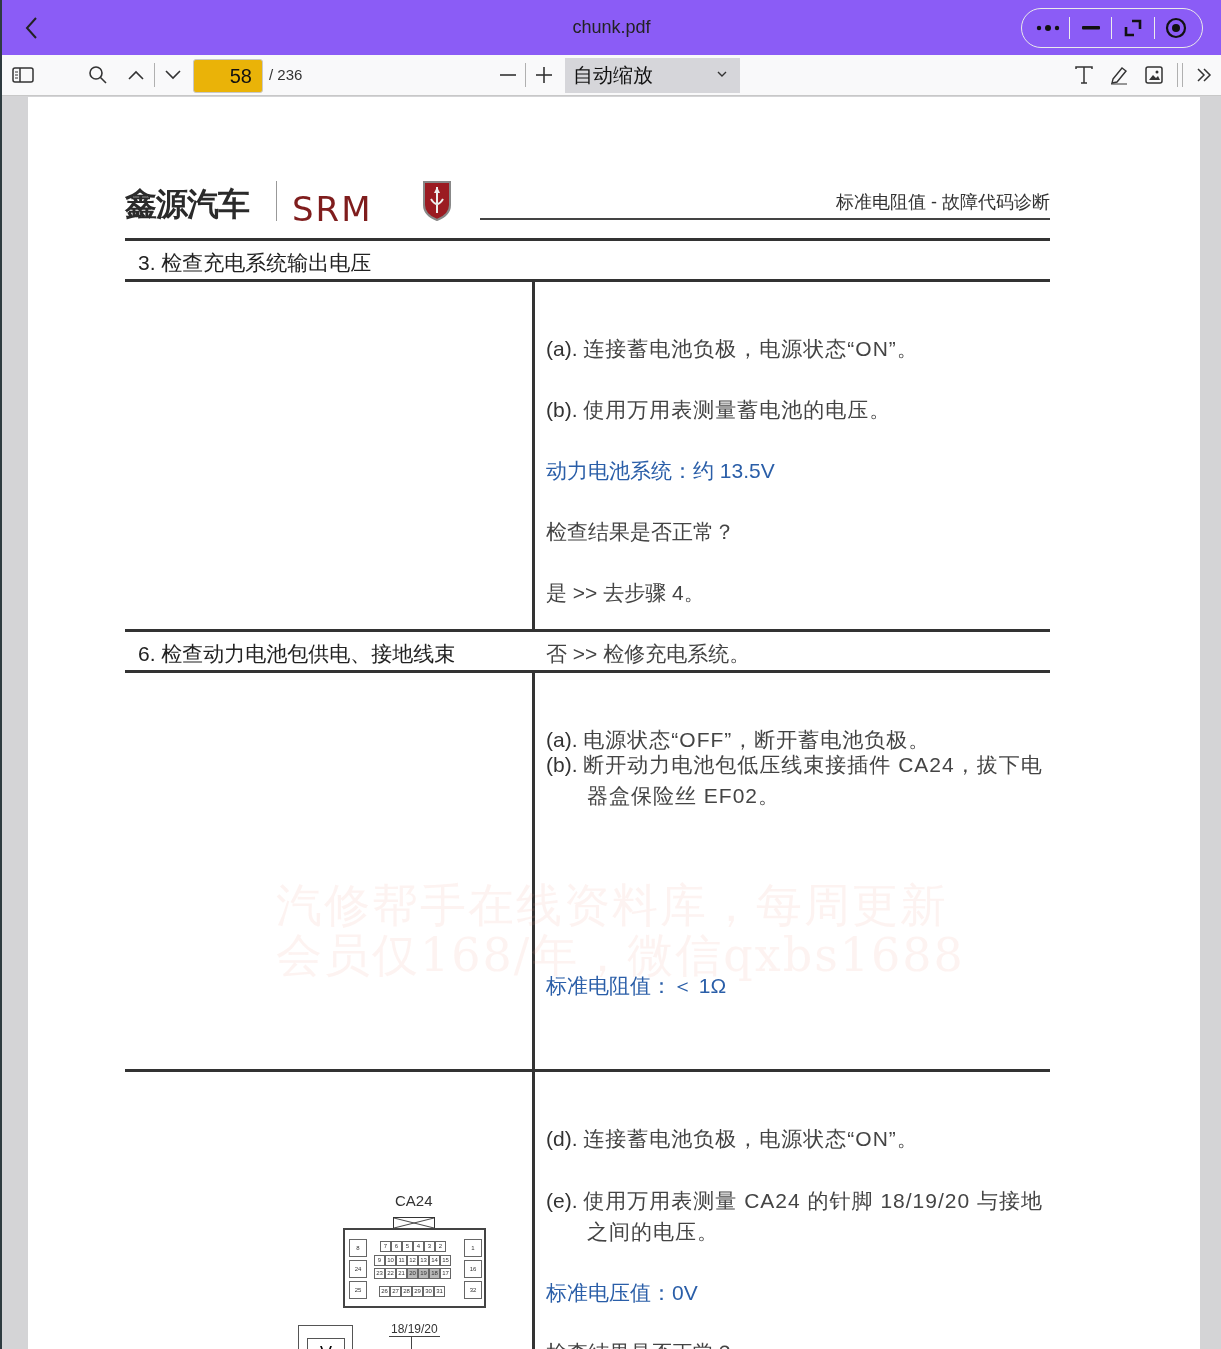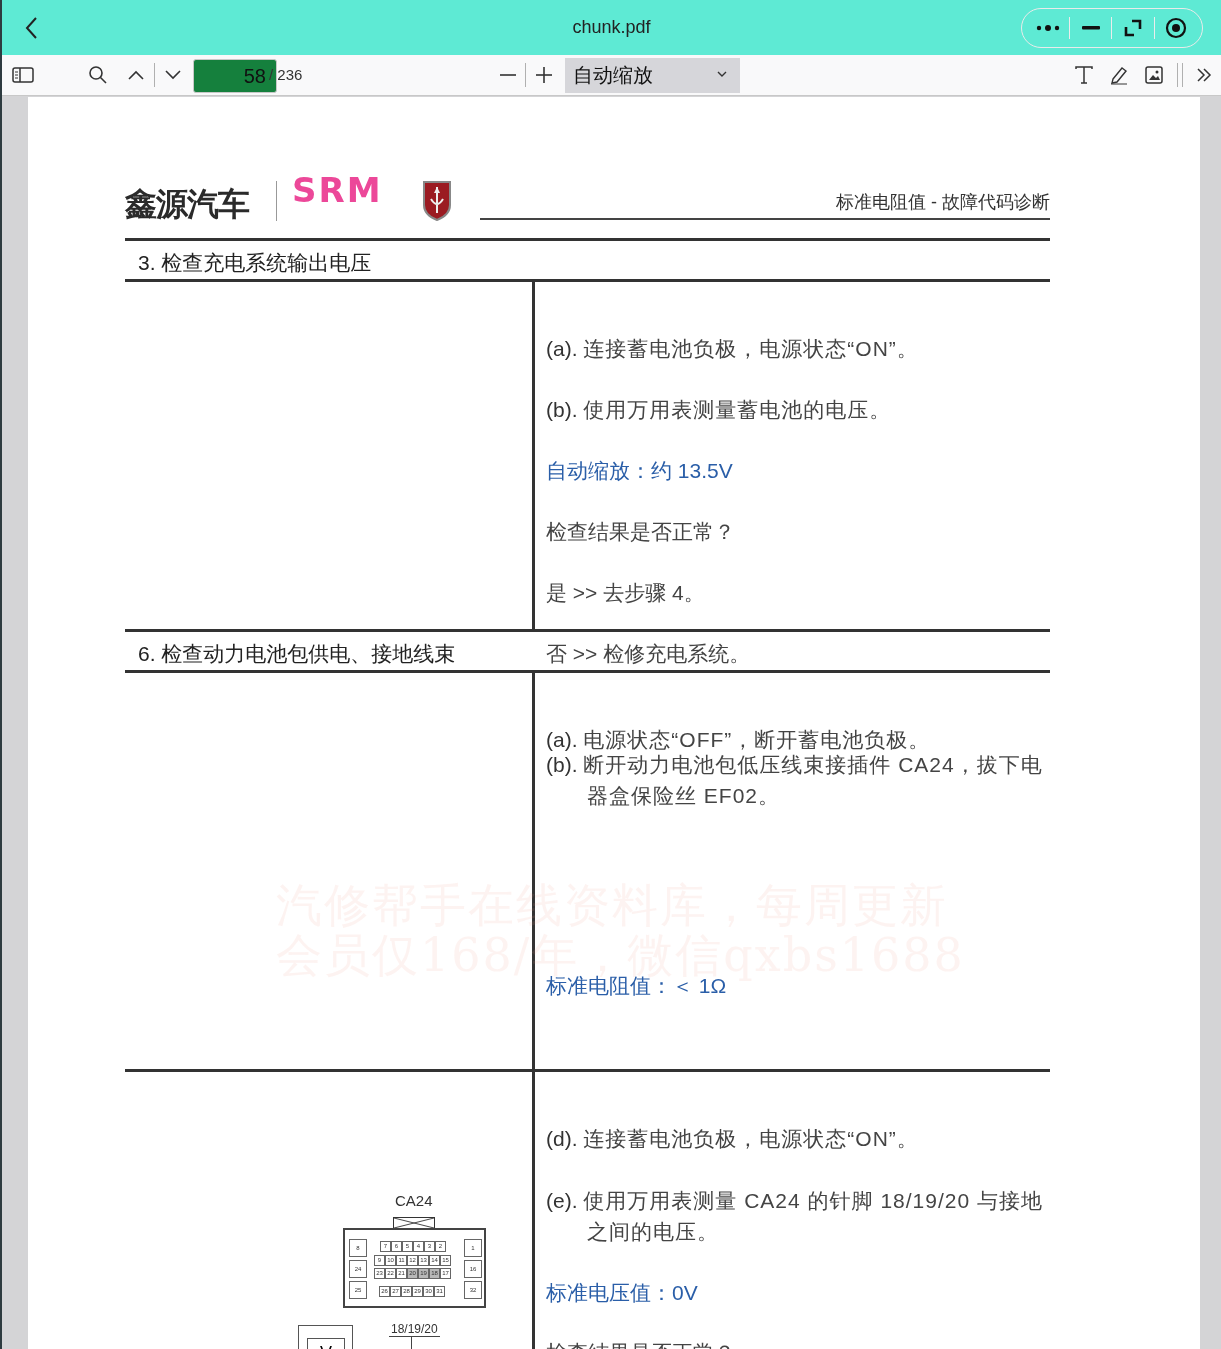--- a/index.html
+++ b/index.html
@@ -1,41 +1,41 @@
 <!DOCTYPE html>
 <html><head>
 <meta charset="utf-8">
 <style>
   * { box-sizing: border-box; margin: 0; padding: 0; }
   html, body { width: 1221px; height: 1349px; overflow: hidden; background: #d4d4d6; font-family: "Liberation Sans", "DejaVu Sans", sans-serif; }
   .window { position: absolute; left: 0; top: 0; width: 1221px; height: 1349px; border-left: 2px solid #2e3b40; background: #d4d4d6; }
 
   
-  .titlebar { position: absolute; left: 0; top: 0; width: 100%; height: 55px; background: #5eead4; }
+  .titlebar { position: absolute; left: 0; top: 0; width: 100%; height: 55px; background: #8b5cf6; }
   .back-btn { position: absolute; left: 18px; top: 14px; width: 24px; height: 28px; cursor: pointer; }
   .title { position: absolute; left: 0; right: 0; top: 17px; text-align: center; font-size: 18px; color: #222; }
   .win-ctrls { position: absolute; right: 18px; top: 8px; height: 40px; width: 182px; border: 1px solid #eaeaea; border-radius: 20px; display: flex; align-items: center; justify-content: space-around; padding: 0 6px; }
   .win-ctrl { width: 40px; height: 30px; display: flex; align-items: center; justify-content: center; cursor: pointer; position: relative; }
   .win-sep { width: 1px; height: 22px; background: #ececec; }
 
   
   .toolbar { position: absolute; left: 0; top: 55px; width: 100%; height: 41px; background: #f9f9fa; border-bottom: 1px solid #c8c8c8; }
   .tb-icon { position: absolute; top: 6px; height: 28px; display: flex; align-items: center; justify-content: center; cursor: pointer; }
   .tb-sep { position: absolute; top: 8px; width: 1px; height: 24px; background: #b0b0b0; }
-  .page-input { position: absolute; left: 191px; top: 4px; width: 84px; height: 34px; border: 1px solid #c8c8c8; border-radius: 3px; background: #15803d; font-size: 20px; text-align: right; padding-right: 10px; line-height: 32px; color: #111; }
+  .page-input { position: absolute; left: 191px; top: 4px; width: 70px; height: 34px; border: 1px solid #c8c8c8; border-radius: 3px; background: #eab308; font-size: 20px; text-align: right; padding-right: 10px; line-height: 32px; color: #111; }
   .page-total { position: absolute; left: 267px; top: 11px; font-size: 15px; color: #333; }
   .zoom-select { position: absolute; left: 563px; top: 3px; width: 175px; height: 35px; background: #d6d6da; font-size: 20px; color: #111; padding-left: 8px; line-height: 34px; cursor: pointer; }
   .zoom-select .chev { position: absolute; right: 12px; top: 0; font-size: 14px; }
 
   
   .page { position: absolute; left: 26px; top: 97px; width: 1172px; height: 1260px; background: #fff; overflow: hidden; }
 
   .logo-cn { position: absolute; left: 97px; top: 86px; font-size: 32px; font-weight: bold; color: #2a2a2a; letter-spacing: -1px; font-family: "DejaVu Sans", sans-serif; }
   .logo-sep { position: absolute; left: 248px; top: 84px; width: 1px; height: 40px; background: #999; }
-  .logo-srm { position: absolute; left: 264px; top: 73px; font-size: 34px; font-weight: 700; color: #ec4899; letter-spacing: 2px; font-family: "DejaVu Sans", sans-serif; }
+  .logo-srm { position: absolute; left: 264px; top: 92px; font-size: 34px; font-weight: 400; color: #7f1d1d; letter-spacing: 2px; font-family: "DejaVu Sans", sans-serif; }
   .logo-shield { position: absolute; left: 394px; top: 82px; width: 30px; height: 42px; }
   .header-line { position: absolute; left: 452px; top: 121px; width: 570px; height: 2px; background: #444; }
   .header-title { position: absolute; right: 150px; top: 93px; font-size: 18px; color: #333; }
 
   .hr { position: absolute; left: 97px; width: 925px; height: 3px; background: #333; }
   .vr { position: absolute; left: 504px; width: 3px; background: #333; }
   .step-title { position: absolute; left: 110px; font-size: 21px; color: #222; }
 
   .item { position: absolute; left: 518px; font-size: 21px; color: #444; line-height: 31px; width: 500px; margin-top: 44px; }
   .item .lbl { color: #333; }
@@ -194,21 +194,21 @@
     <div class="vr" style="top:184px;height:348px;"></div>
 
     <div class="item" style="top:192px;">
       <span class="lbl">(a).</span>
       <span class="cont">连接蓄电池负极，电源状态“ON”。</span>
     </div>
     <div class="item" style="top:253px;">
       <span class="lbl">(b).</span>
       <span class="cont">使用万用表测量蓄电池的电压。</span>
     </div>
-    <div class="item std" style="top:314px;">自动缩放：约 13.5V</div>
+    <div class="item std" style="top:314px;">动力电池系统：约 13.5V</div>
     <div class="item" style="top:375px;">检查结果是否正常？</div>
     <div class="item" style="top:436px;">是 &gt;&gt; 去步骤 4。</div>
     <div class="item" style="top:497px;">否 &gt;&gt; 检修充电系统。</div>
 
     <div class="hr" style="top:532px;"></div>
     <div class="step-title" style="top:543px;">6. 检查动力电池包供电、接地线束</div>
     <div class="hr" style="top:573px;"></div>
     <div class="vr" style="top:575px;height:700px;"></div>
 
     <div class="watermark" style="top:778px;">汽修帮手在线资料库，每周更新</div>

